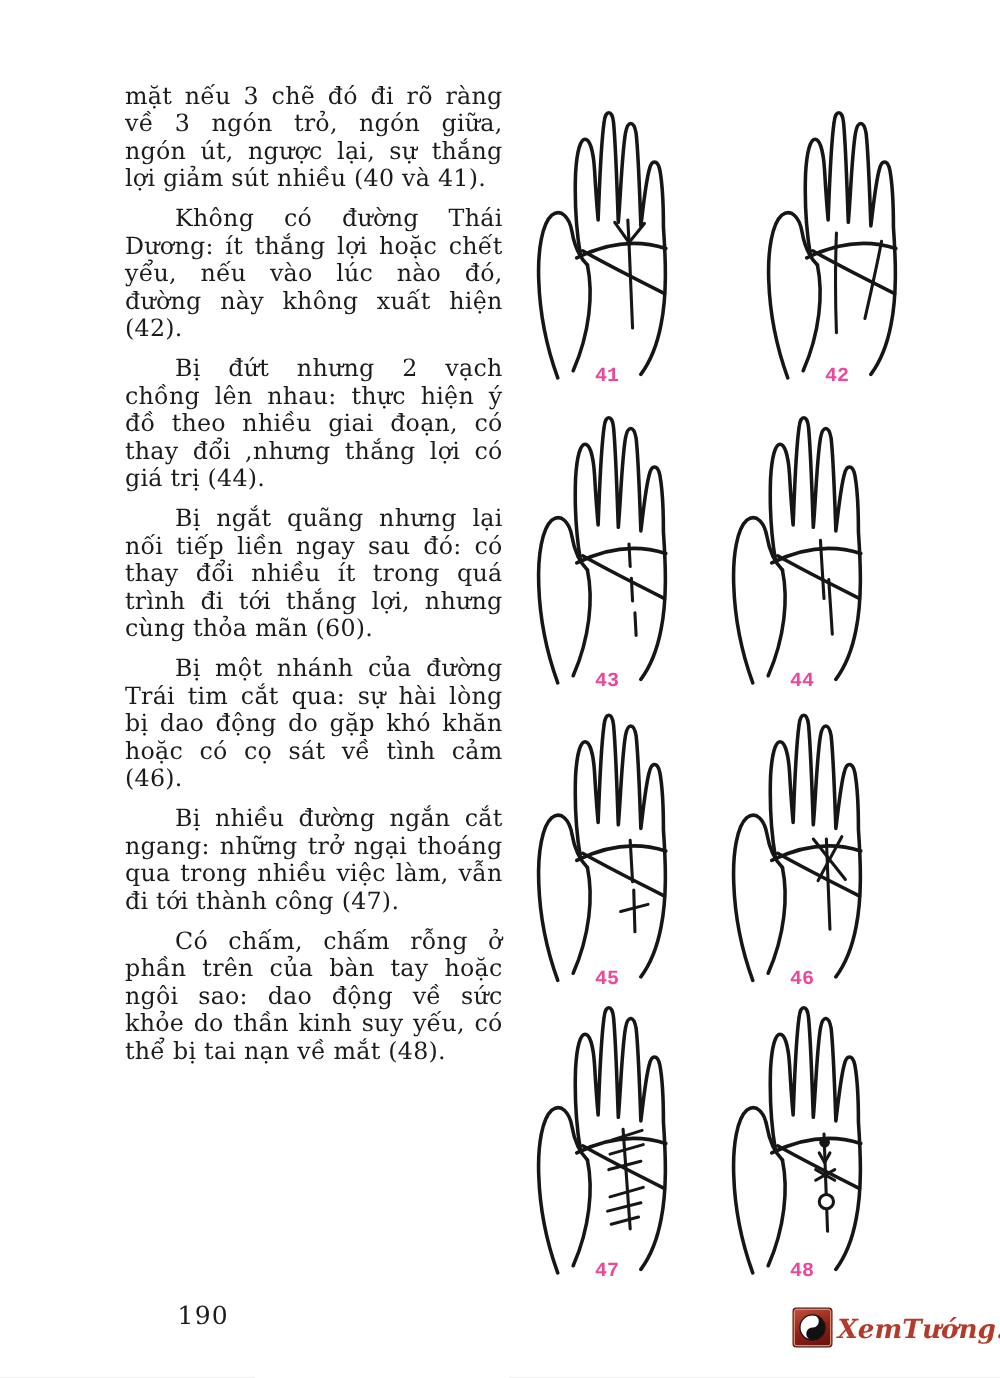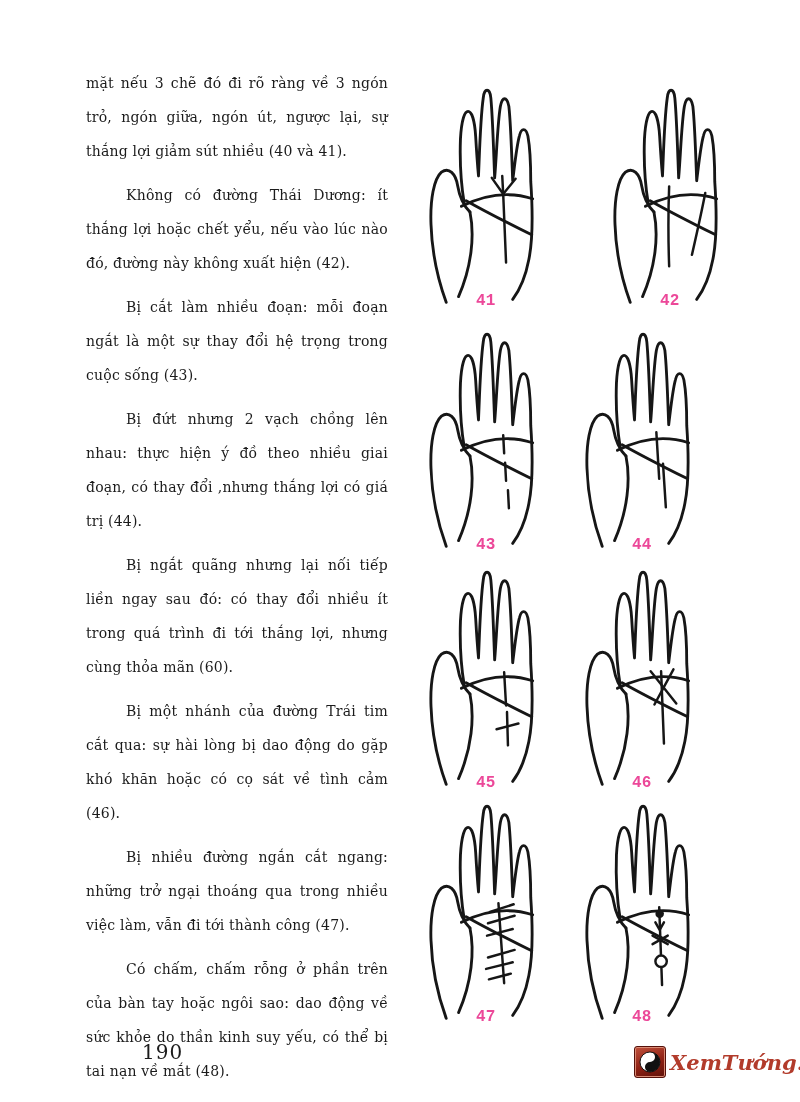--- a/index.html
+++ b/index.html
@@ -8,24 +8,24 @@
     width:800px;height:1102px;
     margin:0 auto;
     background:#ffffff;
     font-family:"DejaVu Serif","Liberation Serif",serif;
     color:#1b1b1b;
     overflow:hidden;
   }
   
   .text-col{
     position:absolute;
-    left:86px;top:66px;width:302px;
+    left:100px;top:66px;width:302px;
     text-align:justify;
-    font-size:14px;
-    line-height:34px;
+    font-size:19px;
+    line-height:22px;
     letter-spacing:.2px;
   }
   .text-col p{margin:0 0 10px;text-indent:40px;}
   .text-col p.cont{text-indent:0;}
   .page-number{
     position:absolute;left:94px;top:1040px;
     font-size:20px;letter-spacing:1px;margin-left:48px;
   }
   
   .figure{position:absolute;width:152px;height:240px;}
@@ -77,21 +77,20 @@
         <path d="M52,133 C76,121 102,117 127,125"></path>
 
         <path d="M57,127 C80,140 104,152 126,163"></path>
       </g>
     </defs>
   </svg>
 
   <div class="text-col">
     <p class="cont">mặt nếu 3 chẽ đó đi rõ ràng về 3 ngón trỏ, ngón giữa, ngón út, ngược lại, sự thắng lợi giảm sút nhiều (40 và 41).</p>
     <p>Không có đường Thái Dương: ít thắng lợi hoặc chết yểu, nếu vào lúc nào đó, đường này không xuất hiện (42).</p>
-    <p>Bị cắt làm nhiều đoạn: mỗi đoạn ngắt là một sự thay đổi hệ trọng trong cuộc sống (43).</p>
     <p>Bị đứt nhưng 2 vạch chồng lên nhau: thực hiện ý đồ theo nhiều giai đoạn, có thay đổi ,nhưng thắng lợi có giá trị (44).</p>
     <p>Bị ngắt quãng nhưng lại nối tiếp liền ngay sau đó: có thay đổi nhiều ít trong quá trình đi tới thắng lợi, nhưng cùng thỏa mãn (60).</p>
     <p>Bị một nhánh của đường Trái tim cắt qua: sự hài lòng bị dao động do gặp khó khăn hoặc có cọ sát về tình cảm (46).</p>
     <p>Bị nhiều đường ngắn cắt ngang: những trở ngại thoáng qua trong nhiều việc làm, vẫn đi tới thành công (47).</p>
     <p>Có chấm, chấm rỗng ở phần trên của bàn tay hoặc ngôi sao: dao động về sức khỏe do thần kinh suy yếu, có thể bị tai nạn về mắt (48).</p>
   </div>
 
   <div class="figure" style="left:412px;top:78px">
     <svg viewBox="0 0 160 240">
       <use href="#handBase"></use>

